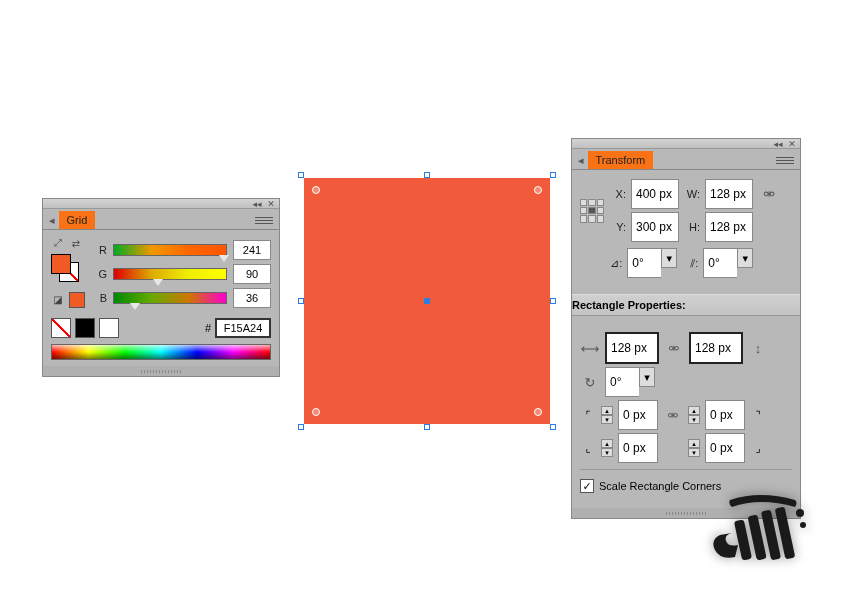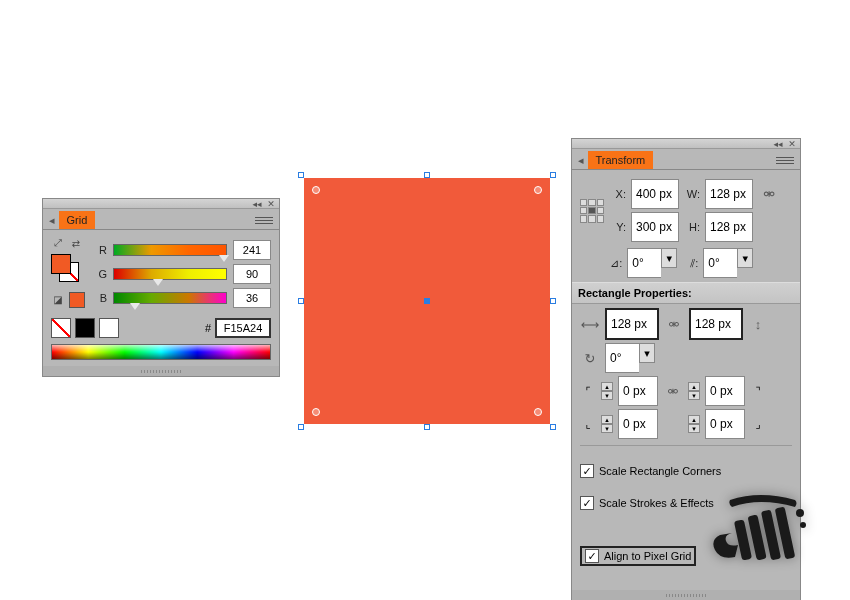--- a/index.html
+++ b/index.html
@@ -53,22 +53,22 @@
 .tf-input.hl { border: 2px solid #222; }
 .dd { display: flex; }
 .dd .tf-input { width: 34px; border-right: none; }
 .dd-btn { width: 16px; height: 20px; background: #ddd; border: 1px solid #888; display:flex; align-items:center; justify-content:center; }
 .link-icon { width: 22px; height: 38px; display:flex; align-items:center; justify-content:center; font-size: 14px; color:#555; }
 .sink-icon { width: 20px; height: 20px; display: flex; align-items: center; justify-content: center; font-size: 13px; color:#555; }
 .ref-grid { width: 24px; height: 24px; display: grid; grid-template-columns: repeat(3,1fr); grid-template-rows: repeat(3,1fr); gap: 1px; }
 .ref-grid span { background: #ddd; border: 1px solid #888; }
 .ref-grid span.on { background: #555; }
 hr.sep { border:none; border-top:1px solid #999; margin:6px 0; }
-.sect-title { background: linear-gradient(#d0d0d0,#c4c4c4); padding: 4px 6px; font-weight: bold; margin: 4px -8px; border-top:1px solid #ddd; border-bottom:1px solid #999; }
-.chk-row { display:flex; align-items:center; gap:5px; margin:18px 0; }
+.sect-title { background: linear-gradient(#d0d0d0,#c4c4c4); padding: 4px 0; font-weight: bold; margin: 16px -8px; border-top:1px solid #ddd; border-bottom:1px solid #999; }
+.chk-row { display:flex; align-items:center; gap:5px; margin:9px 0; }
 .chk { width:14px; height:14px; background:#fff; border:1px solid #555; display:flex; align-items:center; justify-content:center; }
 .chk.on::after { content:"✓"; font-size:11px; color:#000; }
 .chk-row.hl { border: 2px solid #222; display:inline-flex; padding: 1px 3px; }
 .corner-icon { width: 16px; height: 16px; display:flex; align-items:center; justify-content:center; }
 .stepper { display:flex; flex-direction:column; }
 .stepper span { width:12px; height:9px; background:#ddd; border:1px solid #888; display:flex; align-items:center; justify-content:center; font-size:7px; }
 
 .logo { position:absolute; right:30px; bottom:25px; width:120px; height:90px; filter: drop-shadow(0 0 6px rgba(0,0,0,0.4)); }
 </style>
 </head>
@@ -256,28 +256,20 @@
           <span>▾</span>
         </div>
       <input class="tf-input" style="width: 40px;" value="0 px">
       <span class="corner-icon">⌟</span>
     </div>
     <hr class="sep">
     <div class="chk-row">
       <div class="chk on"></div>
       <span>Scale Rectangle Corners</span>
     </div>
-    <div class="chk-row">
-      <div class="chk on"></div>
-      <span>Scale Strokes &amp; Effects</span>
-    </div>
-    <div class="chk-row hl">
-      <div class="chk on"></div>
-      <span>Align to Pixel Grid</span>
-    </div>
   </div>
   <div class="grip"></div>
 </div>
 
 <svg class="logo" viewBox="0 0 120 90">
   <g fill="#1a1a1a">
     <path d="M20,50 Q10,55 15,65 Q20,75 35,72 L38,60 Q28,62 26,56 Q24,50 32,48 Z"></path>
     <rect x="38" y="35" width="10" height="40" rx="3" transform="rotate(-12 43 55)"></rect>
     <rect x="52" y="30" width="10" height="45" rx="3" transform="rotate(-12 57 52)"></rect>
     <rect x="66" y="25" width="10" height="50" rx="3" transform="rotate(-12 71 50)"></rect>

